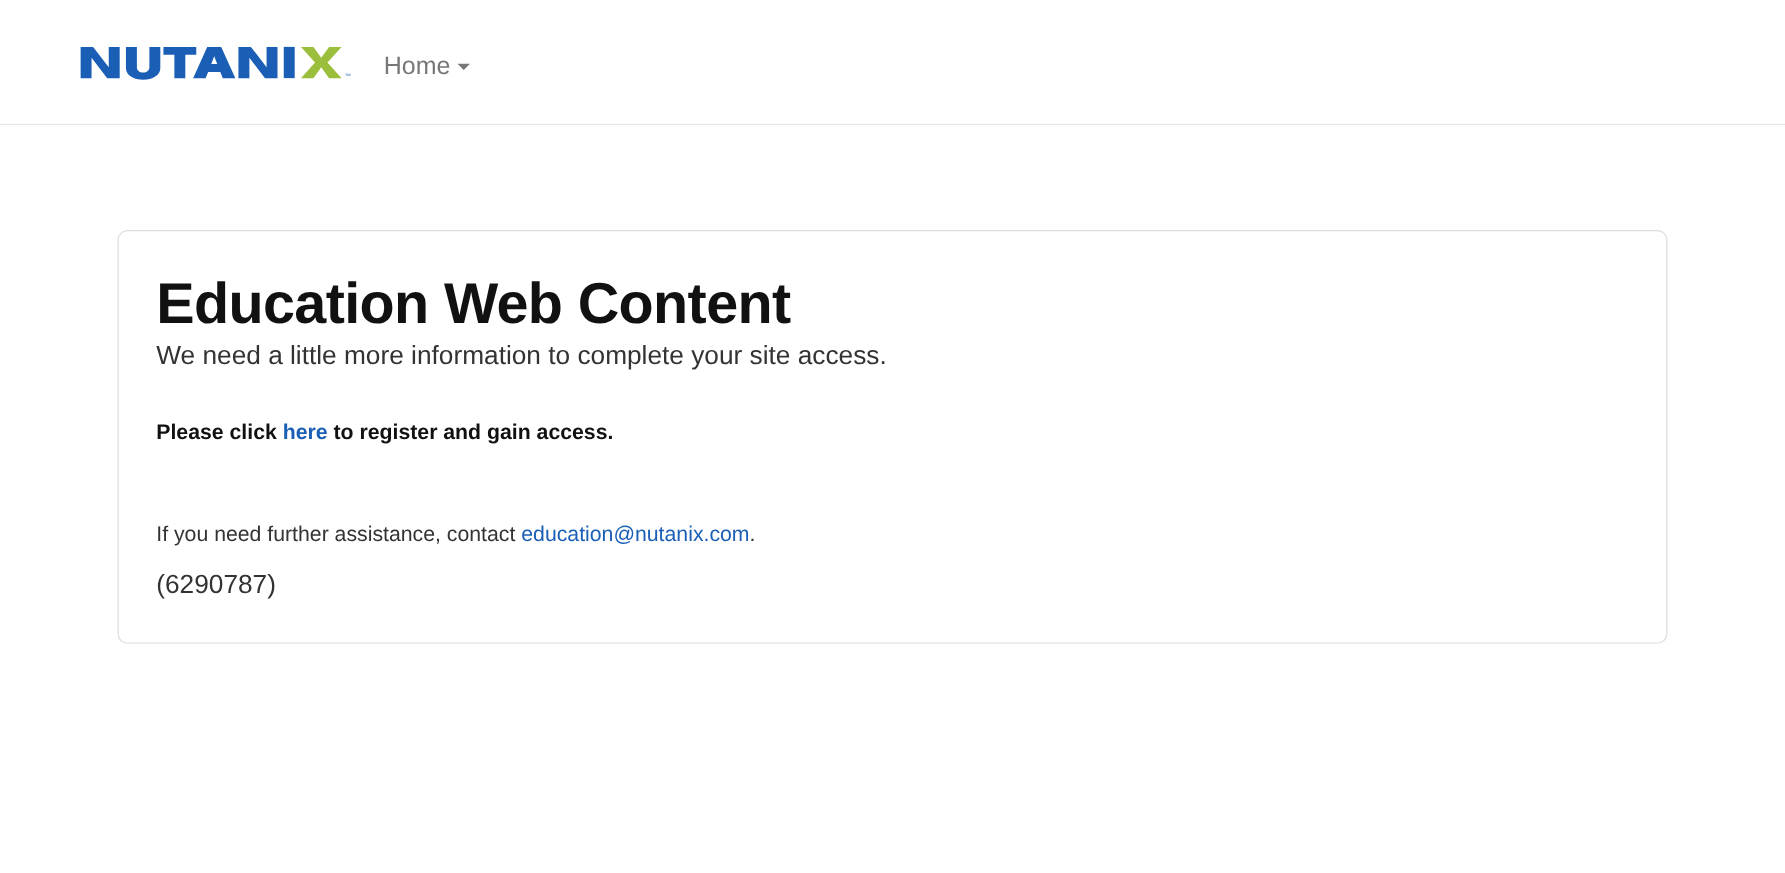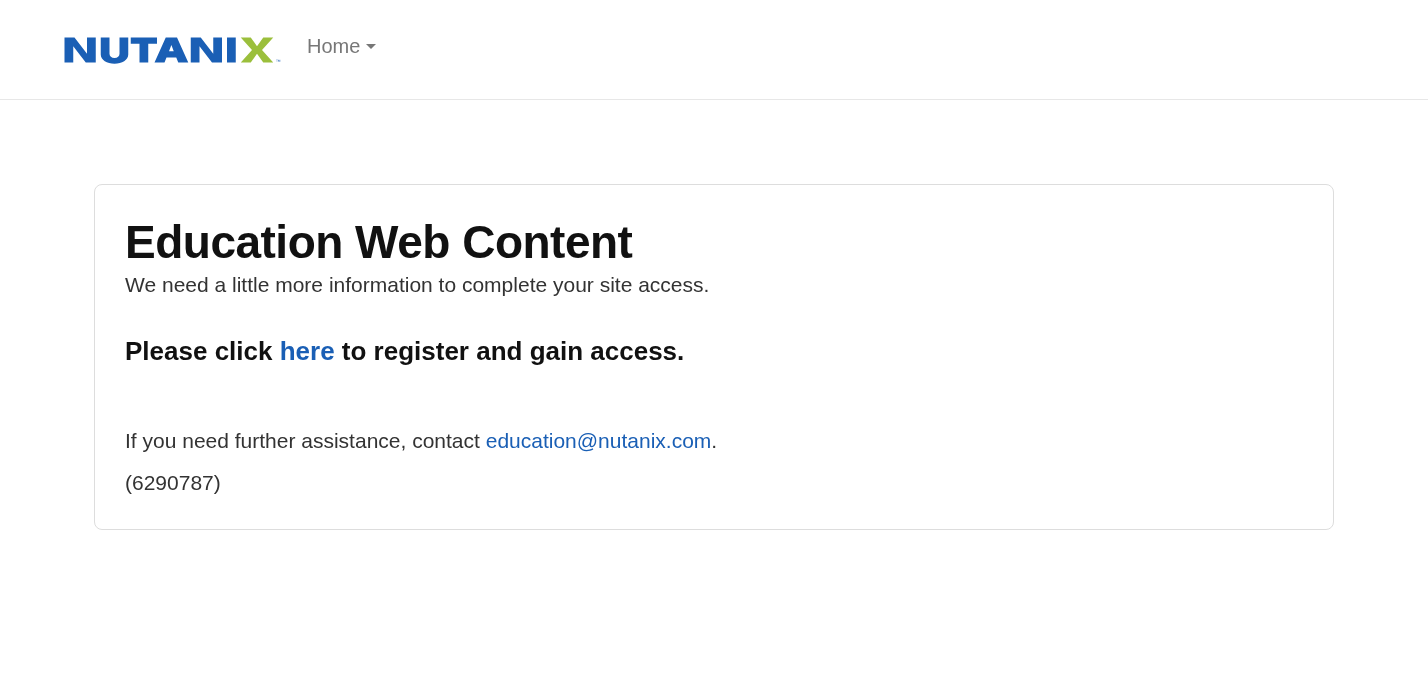--- a/index.html
+++ b/index.html
@@ -15,21 +15,21 @@
     .navbar {
       width: 100%;
       border-bottom: 1px solid #e7e7e7;
       padding: 0 62px;
       height: 100px;
       display: flex;
       align-items: center;
     }
     .navbar-inner {
       display: flex;
-      align-items: flex-start;
+      align-items: flex-end;
       gap: 20px;
     }
     .logo {
       display: flex;
       align-items: center;
     }
     .logo svg {
       width: 225px;
       height: auto;
     }
@@ -67,31 +67,31 @@
       color: #111;
       margin-bottom: 4px;
       letter-spacing: -0.5px;
     }
     .subtitle {
       font-size: 21px;
       color: #333;
       margin-bottom: 39px;
     }
     .register-line {
-      font-size: 26px;
+      font-size: 17px;
       font-weight: 700;
       color: #111;
       margin-bottom: 62px;
     }
     .register-line a {
       color: #1a5fb5;
       text-decoration: none;
     }
     .assist-line {
-      font-size: 21px;
+      font-size: 17px;
       color: #333;
       margin-bottom: 18px;
     }
     .assist-line a {
       color: #1a5fb5;
       text-decoration: none;
     }
     .id-line {
       font-size: 21px;
       color: #333;

